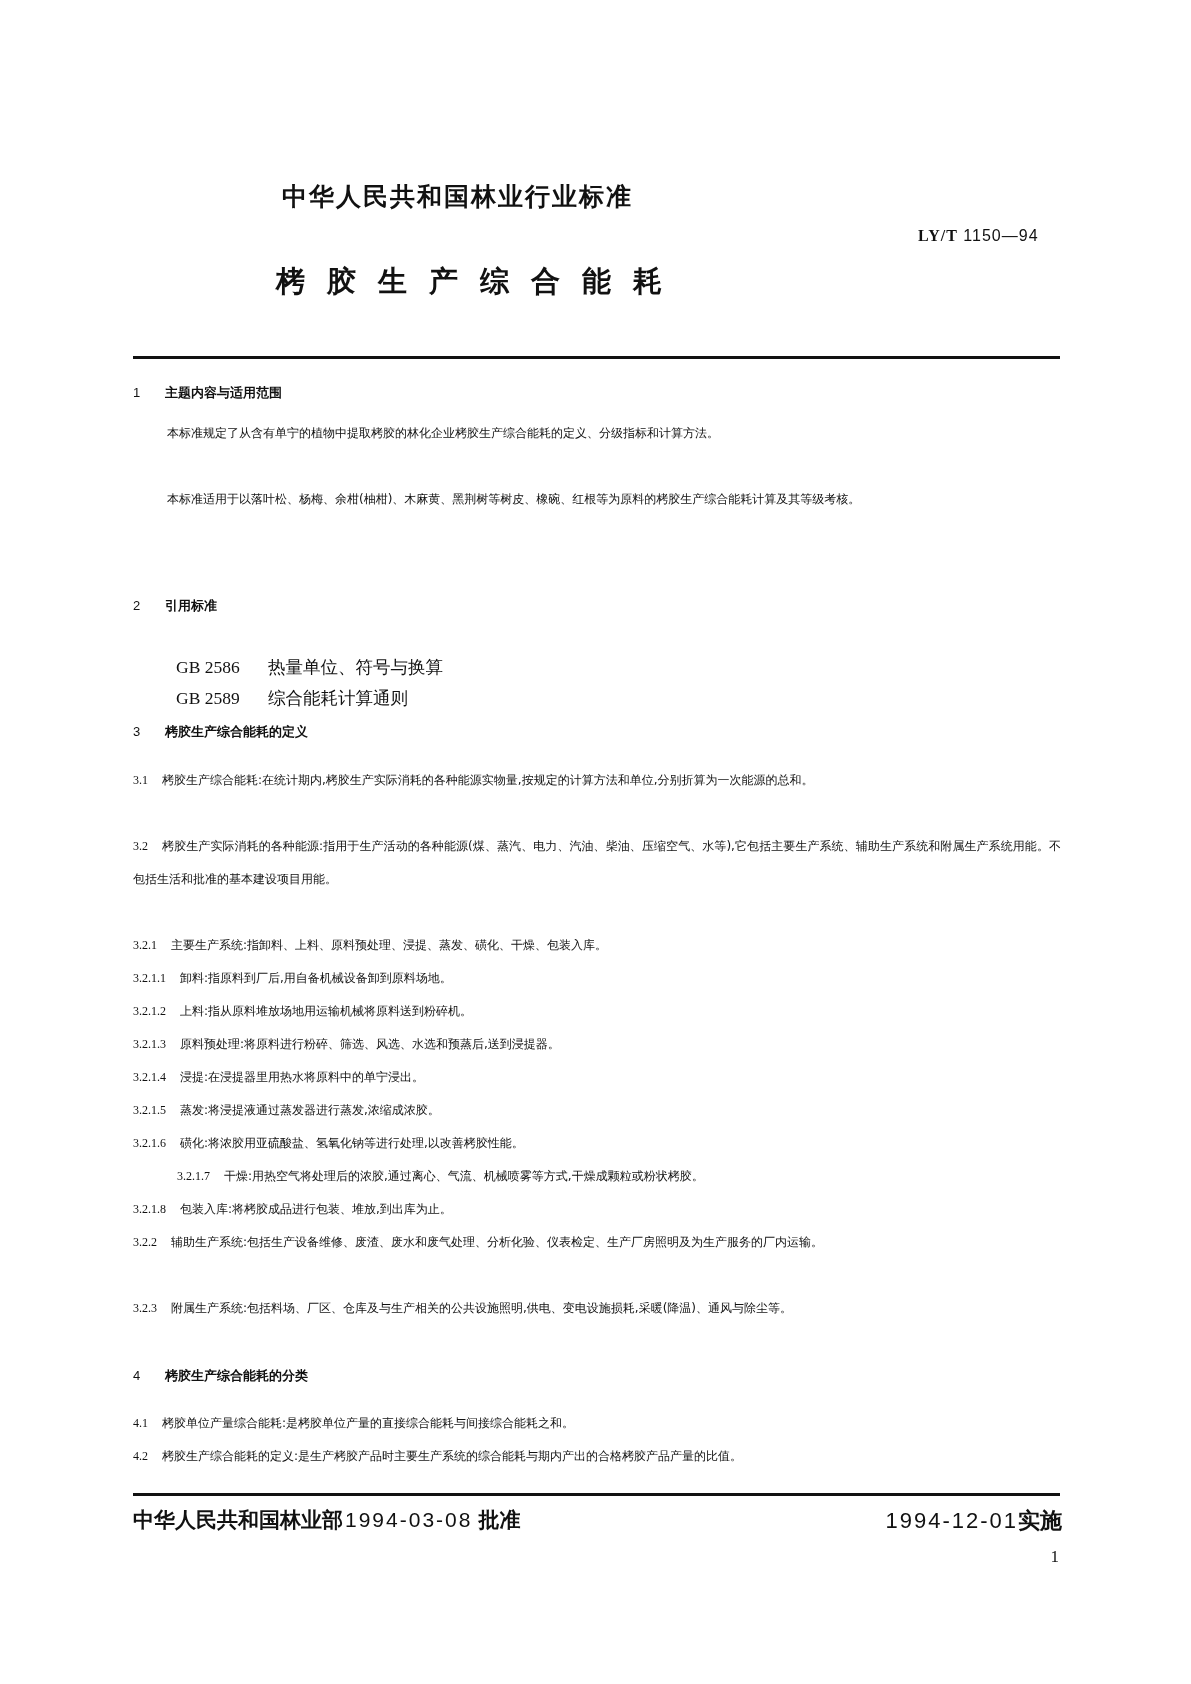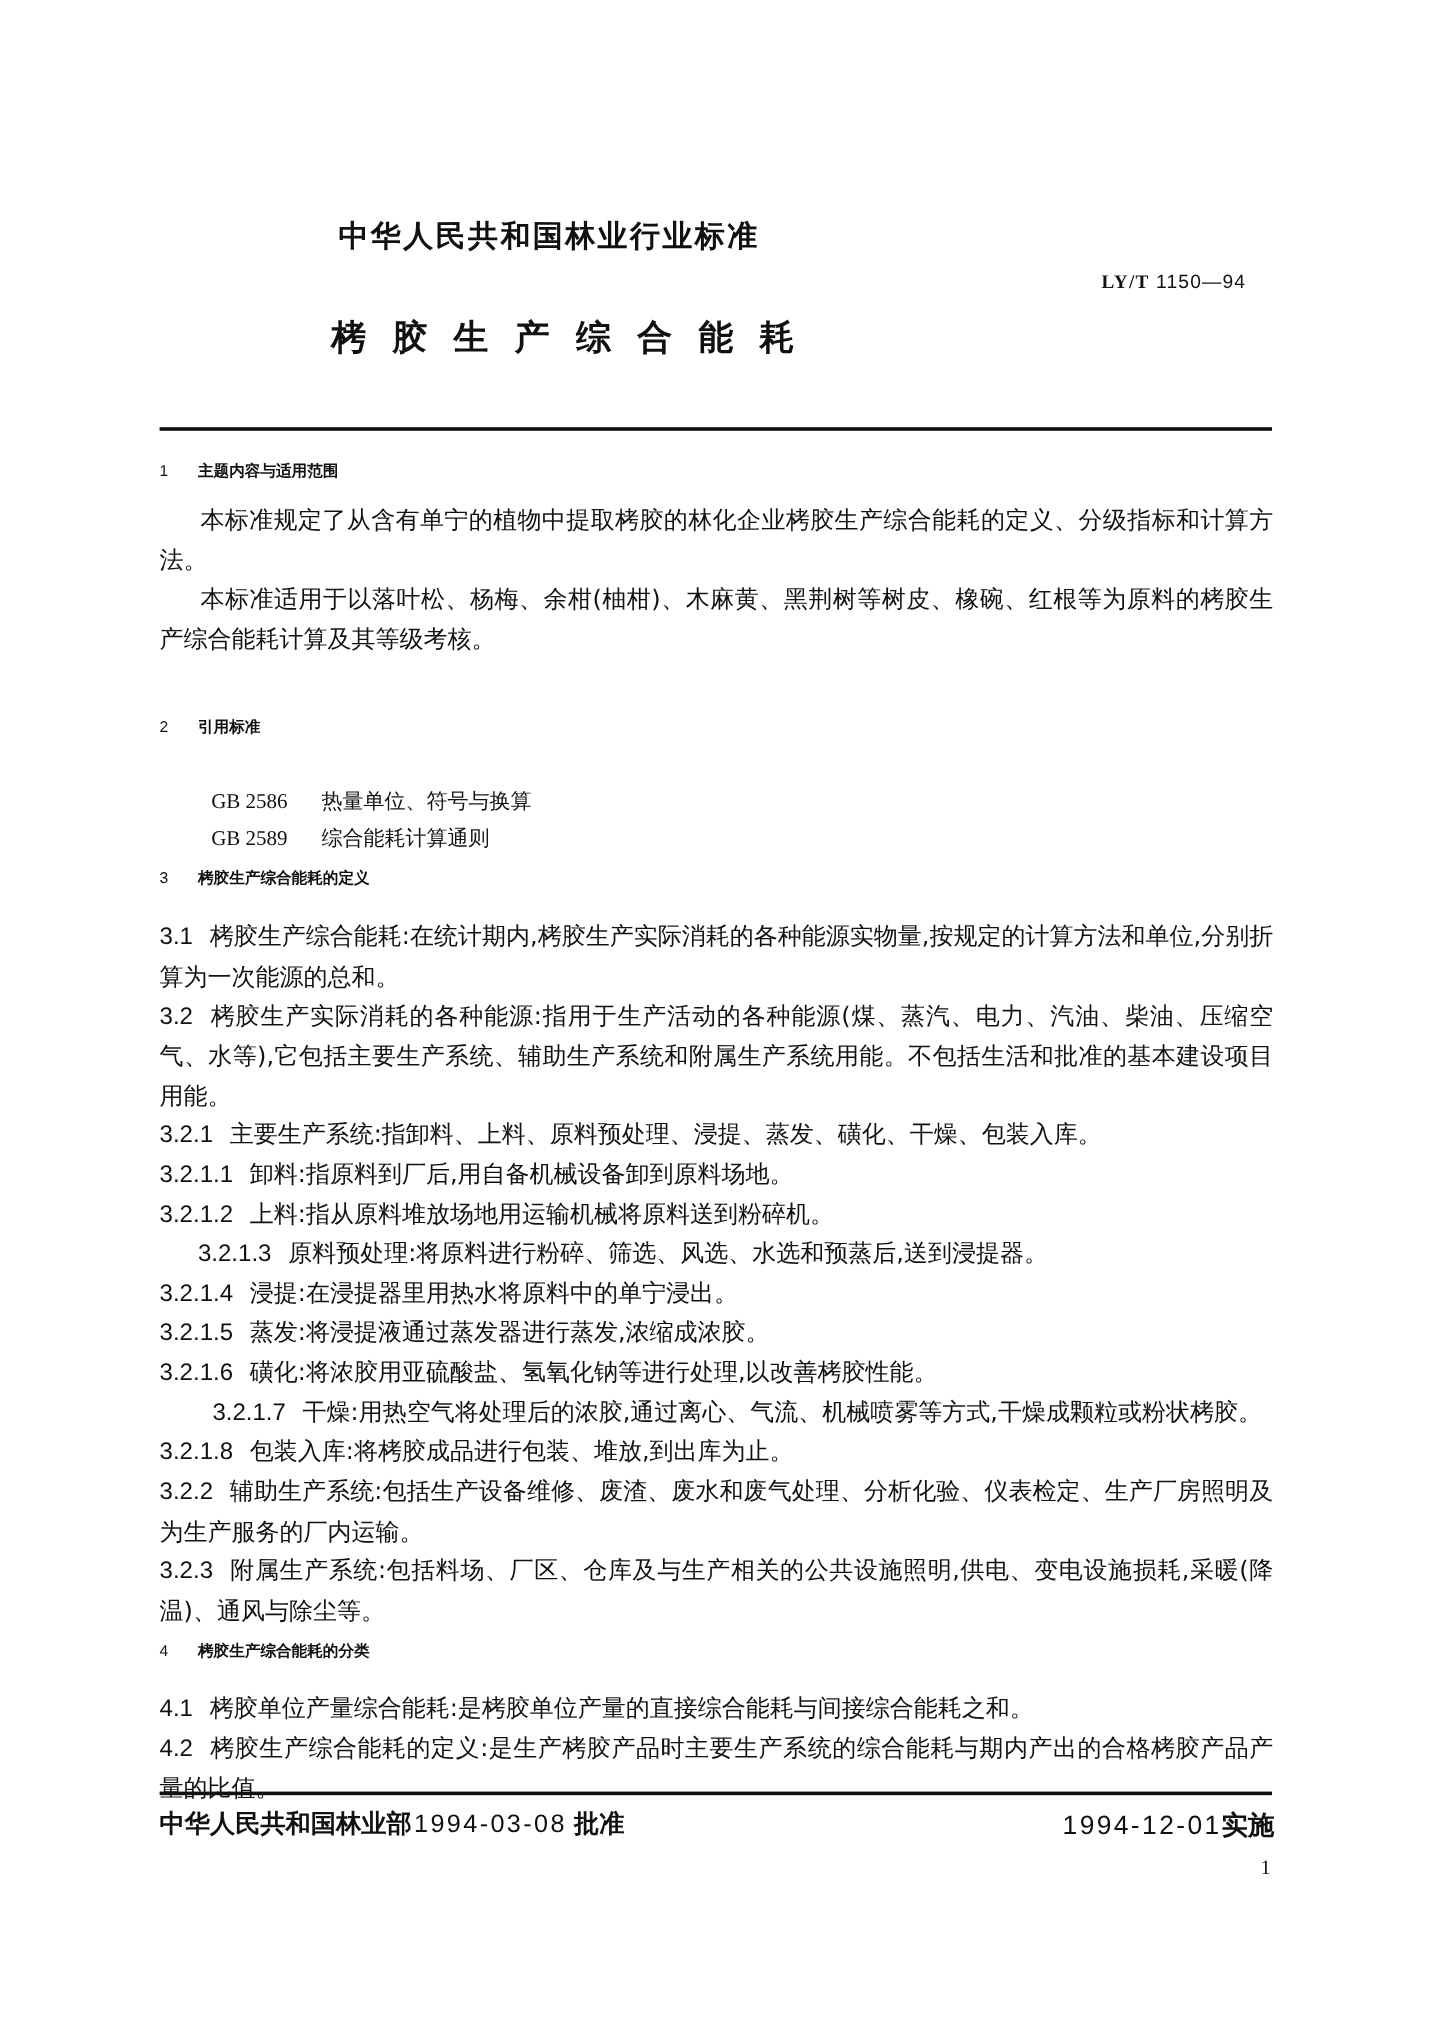--- a/index.html
+++ b/index.html
@@ -26,27 +26,27 @@
       left: 133px; top: 356px; width: 927px; height: 3px; background: #111;
     }
     .rule-bottom {
       left: 133px; top: 1493px; width: 927px; height: 3px; background: #111;
     }
     .h {
       position: absolute; left: 133px; font-size: 13px; font-weight: bold; white-space: nowrap;
     }
     .h .num { display: inline-block; width: 32px; font-weight: normal; font-family: "Liberation Sans", sans-serif; }
     .p {
-      position: absolute; left: 133px; width: 928px; font-size: 20px; line-height: 33px;
+      position: absolute; left: 133px; width: 928px; font-size: 12px; line-height: 33px;
       text-align: justify;
     }
     .p.indent { text-indent: 34px; }
     .ref { position: absolute; left: 176px; font-size: 17.5px; white-space: nowrap; margin-top: 12px; }
     .ref .code { display: inline-block; width: 92px; font-family: "Liberation Serif", serif; }
-    .num { font-family: Liberation Sans, sans-serif; }
+    .num { font-family: Liberation Serif, serif; }
     .cl-num { display: inline-block; padding-right: 14px; }
     .footer-left {
       left: 133px; top: 1506px; font-size: 21px; font-weight: bold; white-space: nowrap;
     }
     .footer-left .date { font-weight: normal; font-family: "Liberation Sans", sans-serif; letter-spacing: 2px; margin: 0 6px 0 2px; }
     .footer-right {
       right: 129px; top: 1506px; font-size: 22px; white-space: nowrap;
     }
     .footer-right .date { font-family: "Liberation Sans", sans-serif; letter-spacing: 2px; }
     .footer-right .lbl { font-weight: bold; }
@@ -83,21 +83,21 @@
 
 <div class="h" style="top:723px;">
   <span class="num">3</span><span>栲胶生产综合能耗的定义</span>
 </div>
 
 <div class="p" style="top:764px;"><span class="num cl-num">3.1</span><span>栲胶生产综合能耗:在统计期内,栲胶生产实际消耗的各种能源实物量,按规定的计算方法和单位,分别折算为一次能源的总和。</span></div>
 <div class="p" style="top:830px;"><span class="num cl-num">3.2</span><span>栲胶生产实际消耗的各种能源:指用于生产活动的各种能源(煤、蒸汽、电力、汽油、柴油、压缩空气、水等),它包括主要生产系统、辅助生产系统和附属生产系统用能。不包括生活和批准的基本建设项目用能。</span></div>
 <div class="p" style="top:929px;"><span class="num cl-num">3.2.1</span><span>主要生产系统:指卸料、上料、原料预处理、浸提、蒸发、磺化、干燥、包装入库。</span></div>
 <div class="p" style="top:962px;"><span class="num cl-num">3.2.1.1</span><span>卸料:指原料到厂后,用自备机械设备卸到原料场地。</span></div>
 <div class="p" style="top:995px;"><span class="num cl-num">3.2.1.2</span><span>上料:指从原料堆放场地用运输机械将原料送到粉碎机。</span></div>
-<div class="p" style="top:1028px;margin-left:32px;"><span class="num cl-num">3.2.1.3</span><span>原料预处理:将原料进行粉碎、筛选、风选、水选和预蒸后,送到浸提器。</span></div>
+<div class="p" style="top:1028px;"><span class="num cl-num">3.2.1.3</span><span>原料预处理:将原料进行粉碎、筛选、风选、水选和预蒸后,送到浸提器。</span></div>
 <div class="p" style="top:1061px;"><span class="num cl-num">3.2.1.4</span><span>浸提:在浸提器里用热水将原料中的单宁浸出。</span></div>
 <div class="p" style="top:1094px;"><span class="num cl-num">3.2.1.5</span><span>蒸发:将浸提液通过蒸发器进行蒸发,浓缩成浓胶。</span></div>
 <div class="p" style="top:1127px;"><span class="num cl-num">3.2.1.6</span><span>磺化:将浓胶用亚硫酸盐、氢氧化钠等进行处理,以改善栲胶性能。</span></div>
 <div class="p" style="top:1160px;margin-left:44px;"><span class="num cl-num">3.2.1.7</span><span>干燥:用热空气将处理后的浓胶,通过离心、气流、机械喷雾等方式,干燥成颗粒或粉状栲胶。</span></div>
 <div class="p" style="top:1193px;"><span class="num cl-num">3.2.1.8</span><span>包装入库:将栲胶成品进行包装、堆放,到出库为止。</span></div>
 <div class="p" style="top:1226px;"><span class="num cl-num">3.2.2</span><span>辅助生产系统:包括生产设备维修、废渣、废水和废气处理、分析化验、仪表检定、生产厂房照明及为生产服务的厂内运输。</span></div>
 <div class="p" style="top:1292px;"><span class="num cl-num">3.2.3</span><span>附属生产系统:包括料场、厂区、仓库及与生产相关的公共设施照明,供电、变电设施损耗,采暖(降温)、通风与除尘等。</span></div>
 
 <div class="h" style="top:1367px;">
   <span class="num">4</span><span>栲胶生产综合能耗的分类</span>

